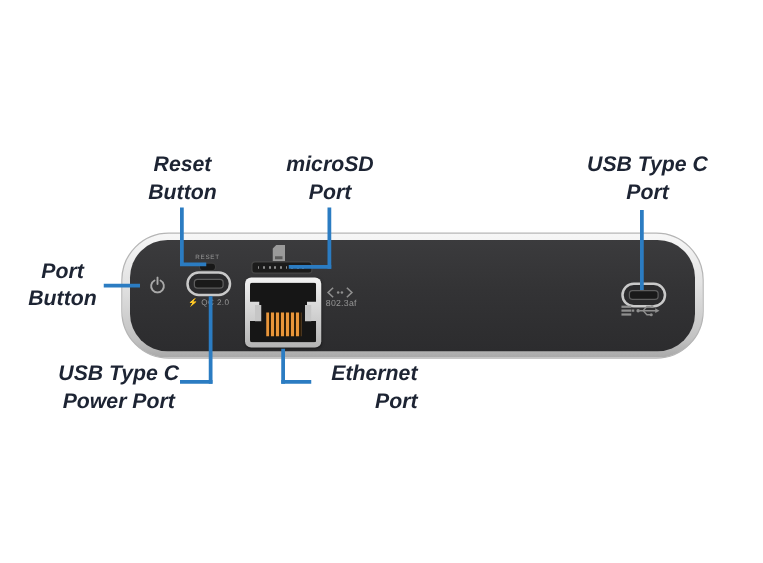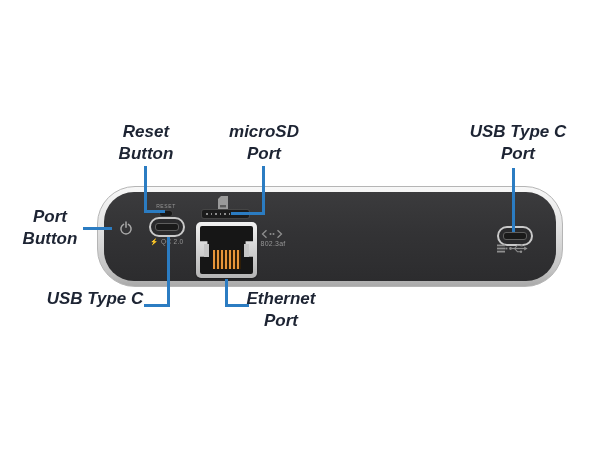--- a/index.html
+++ b/index.html
@@ -169,19 +169,20 @@
   <div class="lbl" style="left:214px;top:121px;width:100px;">
     <span>microSD</span>
     <span>Port</span>
   </div>
   <div class="lbl" style="left:453px;top:121px;width:130px;">
     <span>USB Type C</span>
     <span>Port</span>
   </div>
   <div class="lbl" style="left:33px;top:288px;width:124px;">
     <span>USB Type C</span>
+    <span>Power Port</span>
   </div>
-  <div class="lbl" style="left:228px;top:288px;width:106px;">
+  <div class="lbl" style="left:228px;top:288px;width:106px;text-align:right;">
     <span>Ethernet</span>
     <span>Port</span>
   </div>
 
 </div>
 
 </body></html>

